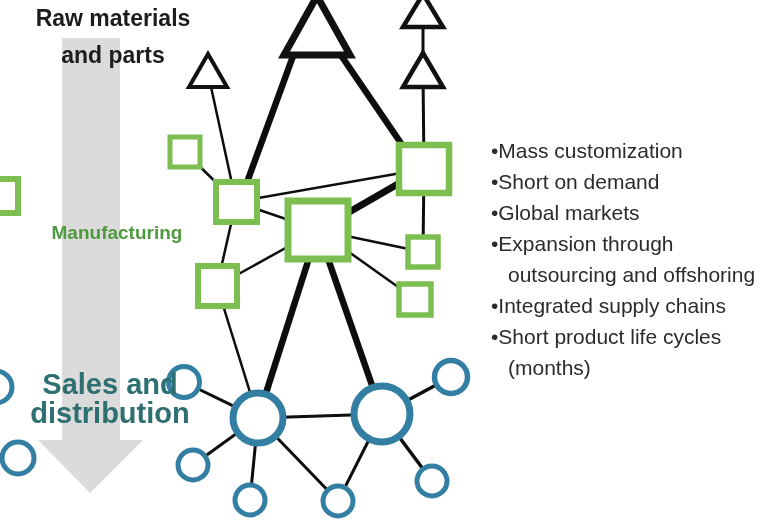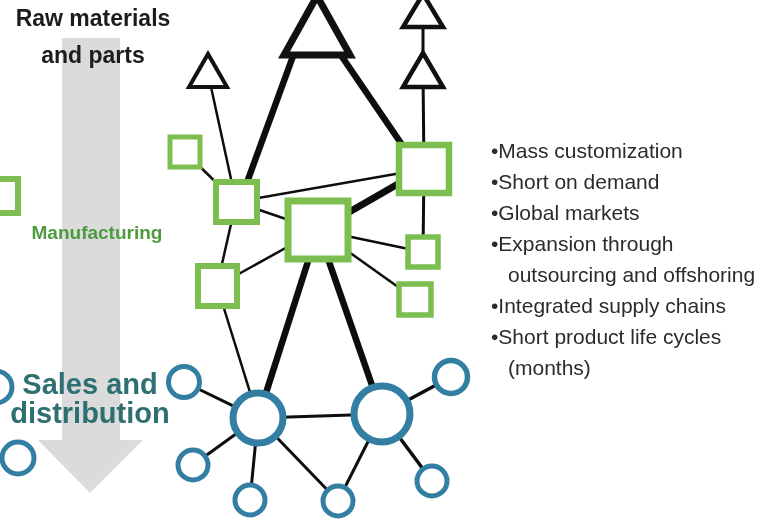--- a/index.html
+++ b/index.html
@@ -1,21 +1,21 @@
 <!DOCTYPE html>
 <html style="--triangle_stroke: #111111; --square_stroke: #7cbe50; --circle_stroke: #337fa3; --edge: #0d0d0d; --arrow_fill: #dbdbdb; --text_dark: #1c1c1c; --manufacturing_green: #4e9a3e; --sales_teal: #2e6f72; --bullet_text: #2b2b2b;"><head>
 <meta charset="utf-8">
 <style>
   html,body{margin:0;padding:0;background:#fff;}
   .canvas{
     position:relative;width:772px;height:522px;background:#fff;overflow:hidden;
     font-family:"Liberation Sans",sans-serif;
   }
   .canvas svg{position:absolute;left:0;top:0;}
-  .stage-label{position:absolute;font-weight:bold;white-space:pre-line;text-align:center;}
+  .stage-label{position:absolute;font-weight:bold;white-space:pre-line;text-align:center;margin-left:20px;}
   .label-raw{left:0;top:0;width:186px;font-size:23px;line-height:37px;color:var(--text_dark,#1c1c1c);}
   .label-mfg{left:0;top:219px;width:194px;font-size:19px;line-height:28px;color:var(--manufacturing_green,#4e9a3e);}
   .label-sales{left:0;top:370px;width:180px;font-size:29px;line-height:29px;color:var(--sales_teal,#2e6f72);}
   .bullets{
     position:absolute;left:475px;top:119px;width:297px;margin:16px;padding:0;list-style:none;
     font-size:21px;line-height:31px;color:var(--bullet_text,#2b2b2b);
   }
   .bullets li{white-space:pre-line;padding-left:17px;text-indent:-17px;}
   .bullets li::before{content:"\2022 ";}
   .node-triangle{fill:#fff;stroke:var(--triangle_stroke,#111);stroke-linejoin:miter;}

